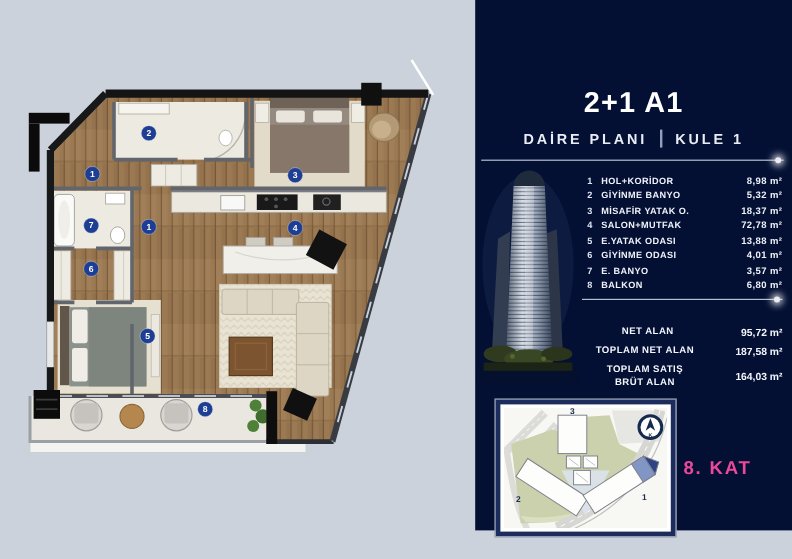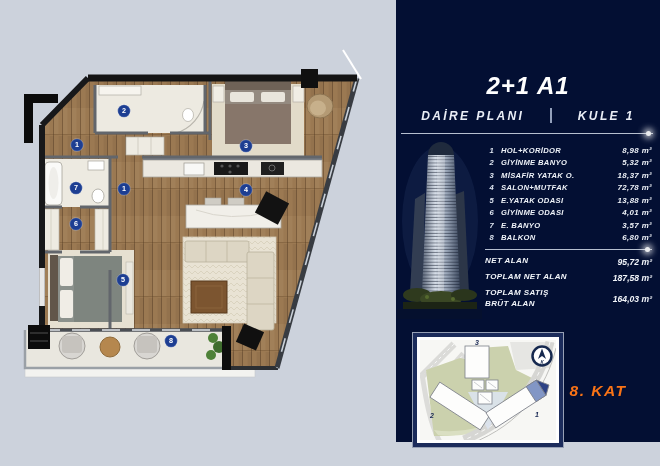--- a/index.html
+++ b/index.html
@@ -7,51 +7,51 @@
   .stage{position:relative;width:660px;height:466px;overflow:hidden;
          font-family:"Liberation Sans",sans-serif;background:#ccd2dc;}
   .abs{position:absolute;}
 
   
   .plan-area{left:0;top:0;width:396px;height:466px;background:#ccd2dc;}
   .plan-area svg{display:block;}
   svg text{font-family:"Liberation Sans",sans-serif;}
 
   
-  .panel{left:396px;top:0;width:264px;height:442px;background:#030f33;color:#f2f5fa;font-style:italic;}
+  .panel{left:396px;top:0;width:264px;height:442px;background:#030f33;color:#f2f5fa;}
   .unit-title{left:0;top:72px;width:100%;text-align:center;font-size:24px;font-weight:800;
               letter-spacing:1px;color:#ffffff;margin:0;}
   .subtitle{left:0;top:108px;width:100%;display:flex;justify-content:center;align-items:center;
-            gap:26px;font-size:12px;font-weight:bold;letter-spacing:2.4px;color:#e9edf5;}
+            gap:11px;font-size:12px;font-weight:bold;letter-spacing:2.4px;color:#e9edf5;}
   .subtitle .sep{width:1.5px;height:15px;background:#93a0bb;}
   .divider{height:1px;background:#c6cedd;opacity:.92;}
   .divider .dot{position:absolute;right:2px;top:-2px;width:5px;height:5px;border-radius:50%;
                 background:#ffffff;box-shadow:0 0 6px 2.5px rgba(255,255,255,.85);}
   .d1{left:5px;right:7px;top:133px;}
   .d2{left:89px;right:8px;top:249px;}
 
   .tower-img{left:1px;top:141px;width:85px;height:178px;}
 
   .room-list{left:89px;right:8px;top:146px;margin:0;padding:0;list-style:none;}
   .rl-row{display:flex;align-items:baseline;height:12.45px;font-size:7.6px;font-weight:bold;
           letter-spacing:.35px;color:#eef2f8;}
   .rl-no{width:9px;text-align:right;margin-right:7px;color:#dde4f0;}
   .rl-name{flex:1;white-space:nowrap;}
   .rl-area{text-align:right;font-size:7.9px;padding-left:37px;}
 
-  .totals{left:89px;right:8px;top:256px;}
+  .totals{left:89px;right:8px;top:271px;text-align:center;}
   .tot-row{display:flex;align-items:center;margin-bottom:5px;min-height:11px;}
   .tot-lbls{flex:1;font-size:8px;font-weight:bold;line-height:10.5px;letter-spacing:.4px;}
   .tot-lbl2:empty{display:none;}
   .tot-val{font-size:8.6px;font-weight:bold;white-space:nowrap;padding-left:23px;}
 
   .siteplan{left:17px;top:333px;width:150px;height:114px;background:#ffffff;
             border:4px solid #1c2c5c;outline:1px solid #97a0b5;padding:3px;}
   .floor-label{right:12px;top:382px;width:100px;text-align:center;font-size:15.5px;
-               font-weight:800;letter-spacing:1.5px;color:#f97316;}
+               font-weight:800;letter-spacing:1.5px;color:#ec4899;}
 </style>
 </head>
 <body>
 
 <div class="stage">
 
   <div class="abs plan-area">
     <svg width="396" height="466" viewBox="0 0 396 466">
       <defs>
         <pattern id="wd" width="9" height="54" patternUnits="userSpaceOnUse">

